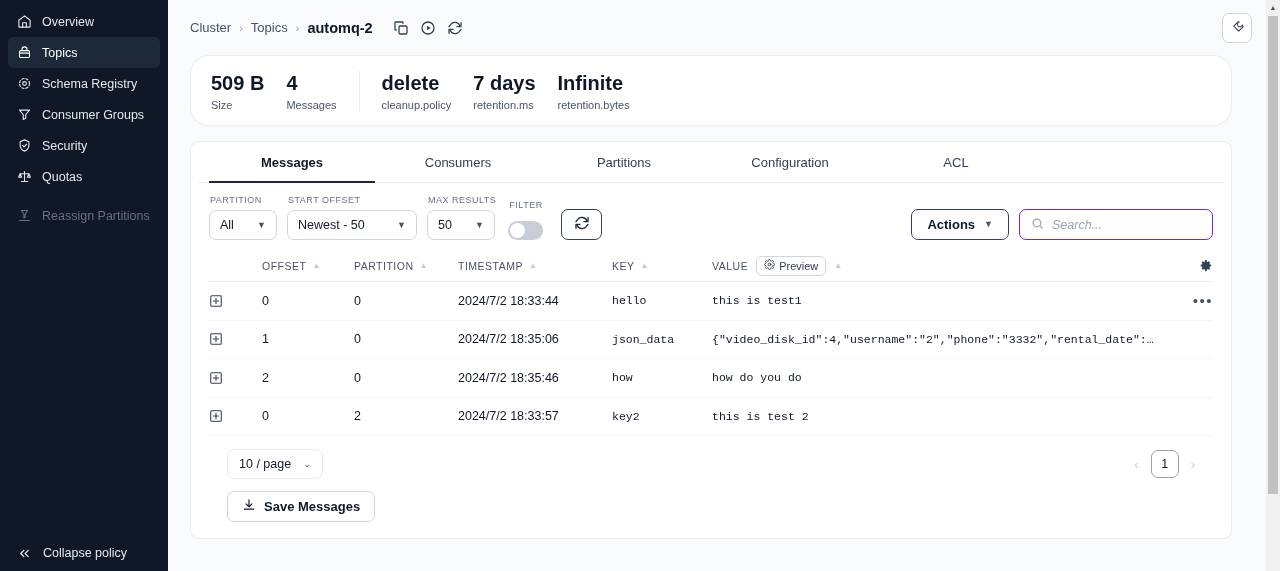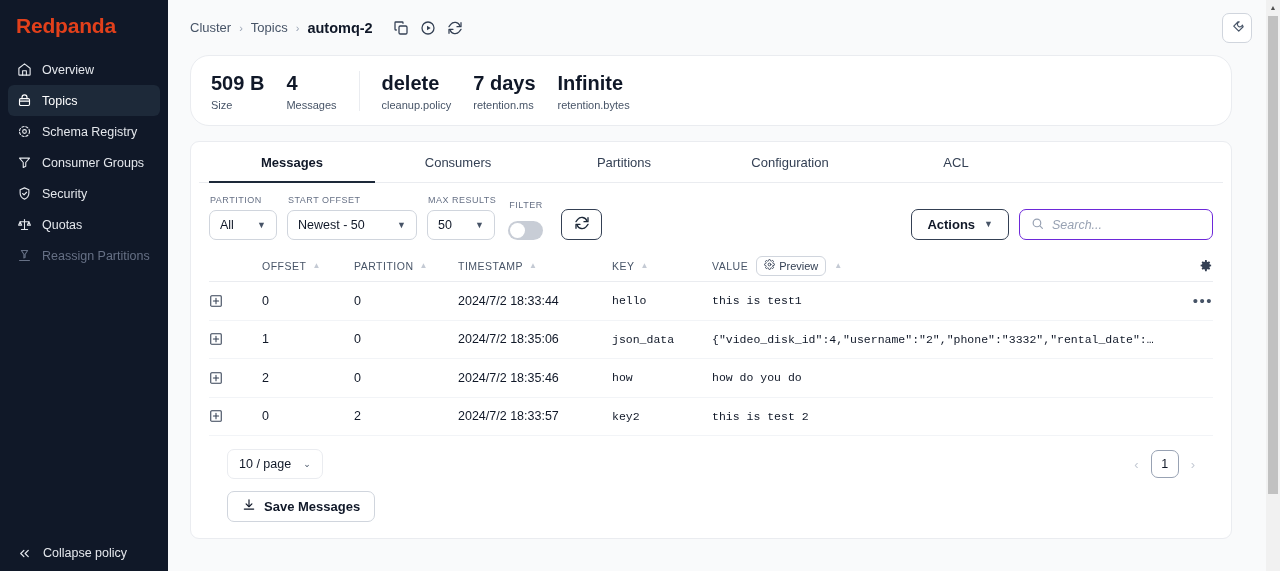--- a/index.html
+++ b/index.html
@@ -29,21 +29,21 @@
   .nav { margin-top: 6px; padding: 0 8px; flex: 1; }
   .nav-item {
     display: flex; align-items: center; gap: 10px;
     height: 31px; padding: 0 8px;
     border-radius: 6px;
     color: #E4E7EC; font-size: 12.5px;
     margin-bottom: 0px;
     cursor: pointer;
   }
   .nav-item.active { background: #1D2939; color: #ffffff; }
-  .nav-item.dim { color: #667085; }
+  .nav-item.dim { color: #667085; align-items: flex-end; }
   .nav-icon { width: 16px; height: 16px; display: flex; align-items: center; justify-content: center; flex: 0 0 16px; }
   .nav-icon svg { width: 15px; height: 15px; display: block; }
   .collapse {
     display: flex; align-items: center; gap: 11px;
     color: #E4E7EC; font-size: 12.5px;
     padding: 0 16px; height: 36px;
     cursor: pointer;
   }
 
   
@@ -198,21 +198,20 @@
   .scrollbar { position: absolute; right: 0; top: 0; width: 14px; height: 571px; background: #F1F1F1; }
   .scrollbar .up, .scrollbar .down { height: 14px; display:flex; align-items:center; justify-content:center; color:#505050; font-size:7px; }
   .scrollbar .thumb { position: absolute; top: 16px; left: 2px; width: 10px; height: 478px; background: #C1C1C1; border-radius: 0; }
 </style>
 </head>
 <body>
 
 <div id="app">
 
   <div class="sidebar">
-    <div class="brand">Redpanda</div>
     <div class="nav" id="nav">
         <div class="nav-item">
           <span class="nav-icon">
             <svg viewBox="0 0 24 24" fill="none" stroke="currentColor" stroke-width="1.8" stroke-linecap="round" stroke-linejoin="round">
               <path d="M3 10l9-7 9 7v10a1 1 0 0 1-1 1H4a1 1 0 0 1-1-1z"></path>
               <path d="M9 21v-7h6v7"></path>
             </svg>
           </span>
           <span>Overview</span>
         </div>

